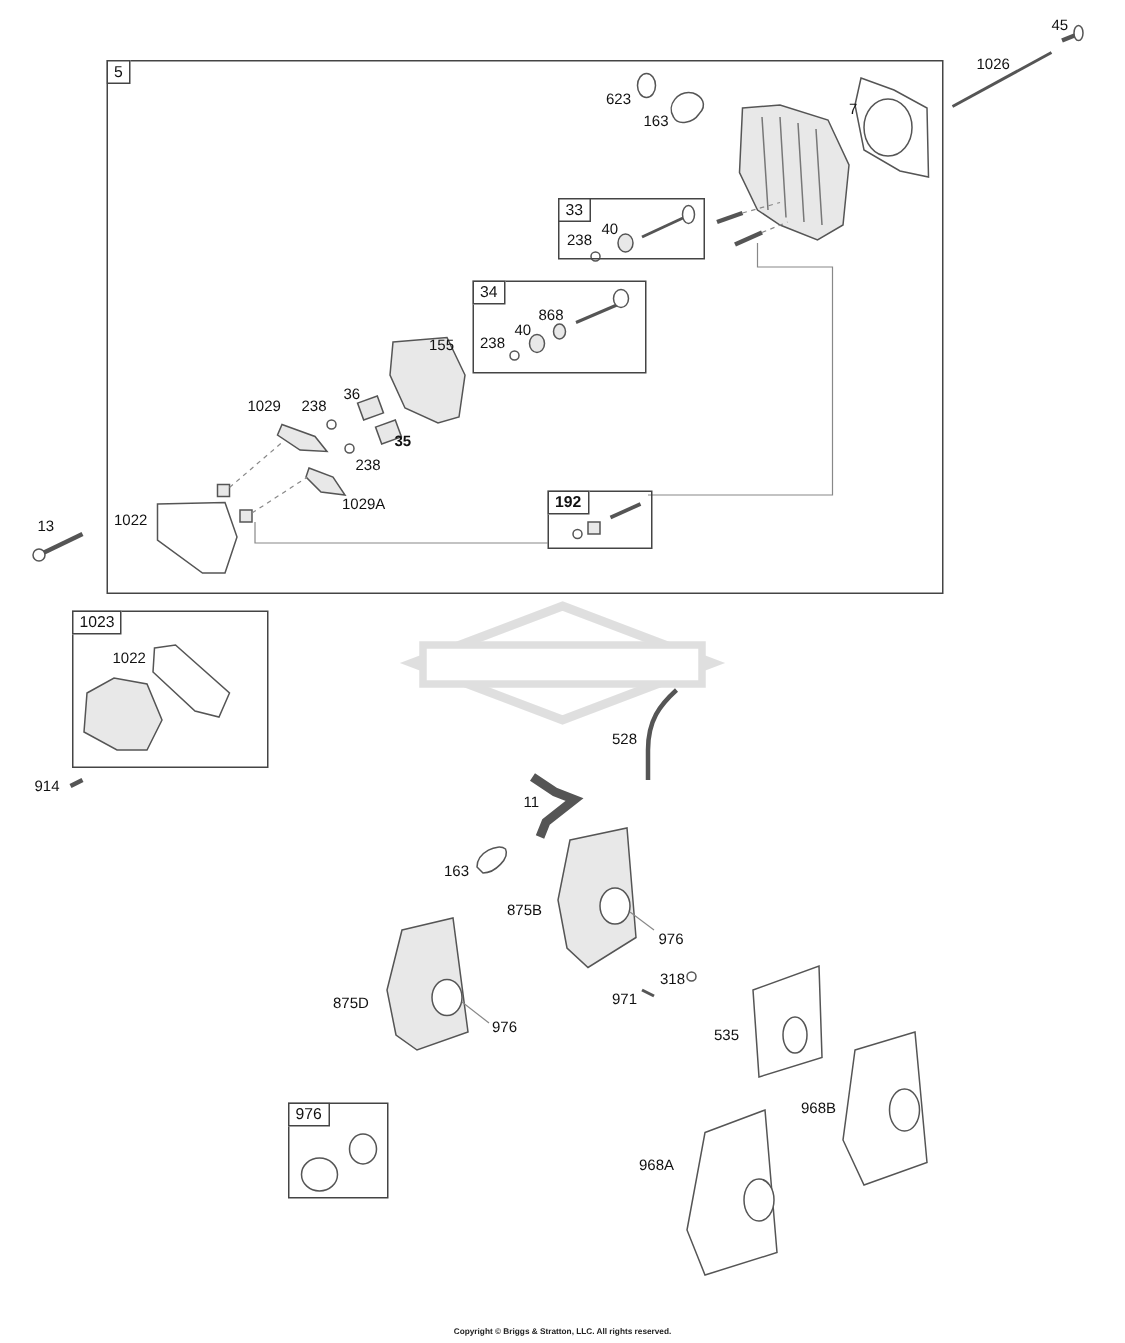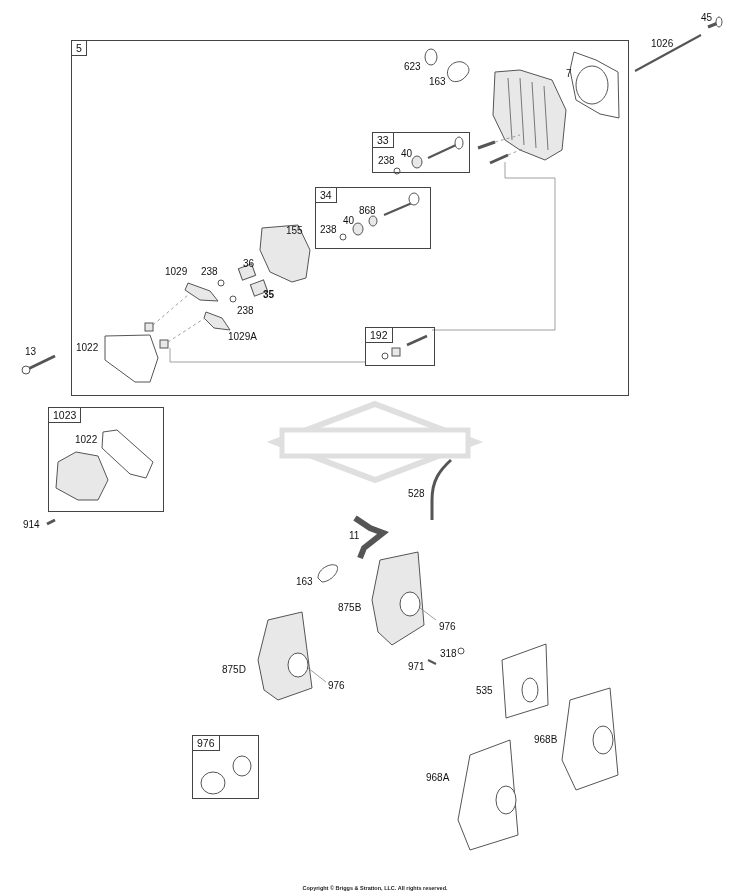--- a/index.html
+++ b/index.html
@@ -128,42 +128,42 @@
 
 <div class="box" style="left:71px;top:40px;width:558px;height:356px;">
   <span class="tag">5</span>
 </div>
 <div class="box" style="left:372px;top:132px;width:98px;height:41px;">
   <span class="tag">33</span>
 </div>
 <div class="box" style="left:315px;top:187px;width:116px;height:62px;">
   <span class="tag">34</span>
 </div>
-<div class="box" style="left:365px;top:327px;width:70px;height:39px;">
+<div class="box" style="left:365px;top:327px;width:70px;height:39px;font-weight:bold;">
   <span class="tag">192</span>
 </div>
-<div class="box" style="left:48px;top:407px;width:116px;height:105px;">
+<div class="box" style="left:48px;top:407px;width:131px;height:105px;">
   <span class="tag">1023</span>
 </div>
 <div class="box" style="left:192px;top:735px;width:67px;height:64px;">
   <span class="tag">976</span>
 </div>
 
 <span class="lbl" style="left:701px;top:12px;">45</span>
 <span class="lbl" style="left:651px;top:38px;">1026</span>
 <span class="lbl" style="left:404px;top:61px;">623</span>
 <span class="lbl" style="left:429px;top:76px;">163</span>
 <span class="lbl" style="left:566px;top:68px;">7</span>
 <span class="lbl" style="left:378px;top:155px;">238</span>
 <span class="lbl" style="left:401px;top:148px;">40</span>
 <span class="lbl" style="left:359px;top:205px;">868</span>
 <span class="lbl" style="left:343px;top:215px;">40</span>
 <span class="lbl" style="left:320px;top:224px;">238</span>
 <span class="lbl" style="left:260px;top:225px;margin-left:26px;">155</span>
-<span class="lbl" style="left:229px;top:258px;margin-left:14px;">36</span>
+<span class="lbl" style="left:229px;top:258px;">36</span>
 <span class="lbl" style="left:201px;top:266px;">238</span>
 <span class="lbl" style="left:165px;top:266px;">1029</span>
 <span class="lbl" style="left:263px;top:289px;font-weight:bold;">35</span>
 <span class="lbl" style="left:237px;top:305px;">238</span>
 <span class="lbl" style="left:228px;top:331px;">1029A</span>
 <span class="lbl" style="left:76px;top:342px;">1022</span>
 <span class="lbl" style="left:25px;top:346px;">13</span>
 <span class="lbl" style="left:75px;top:434px;">1022</span>
 <span class="lbl" style="left:23px;top:519px;">914</span>
 <span class="lbl" style="left:408px;top:488px;">528</span>

